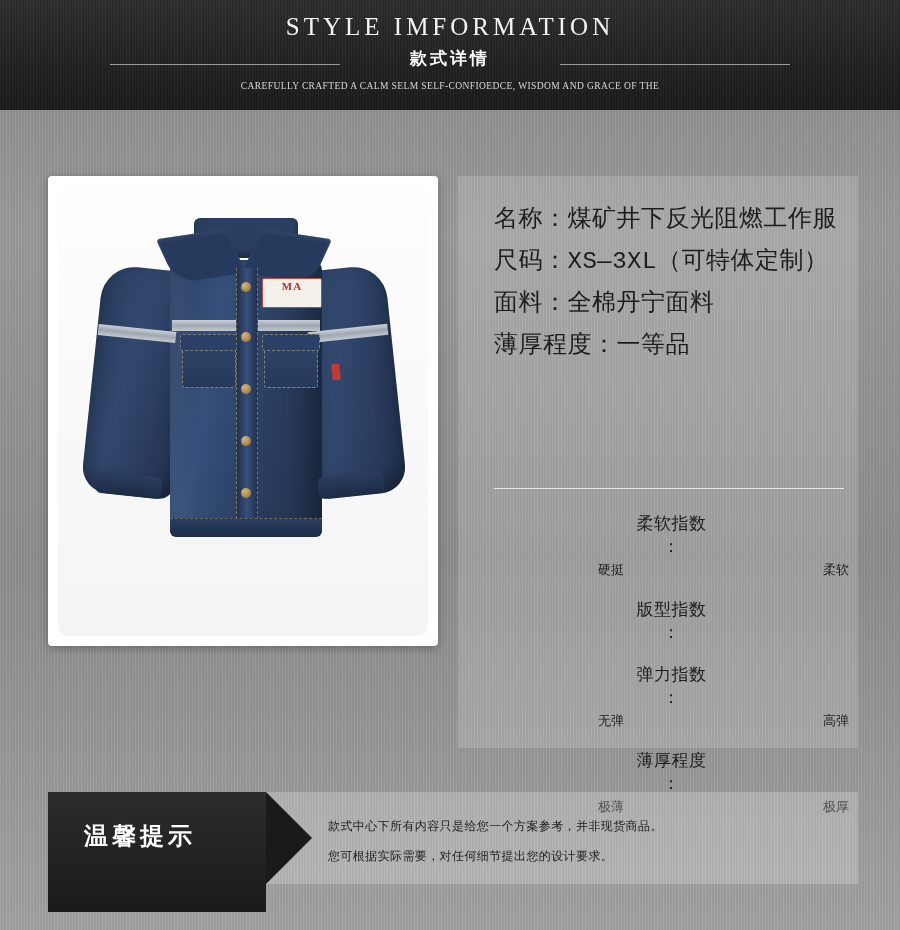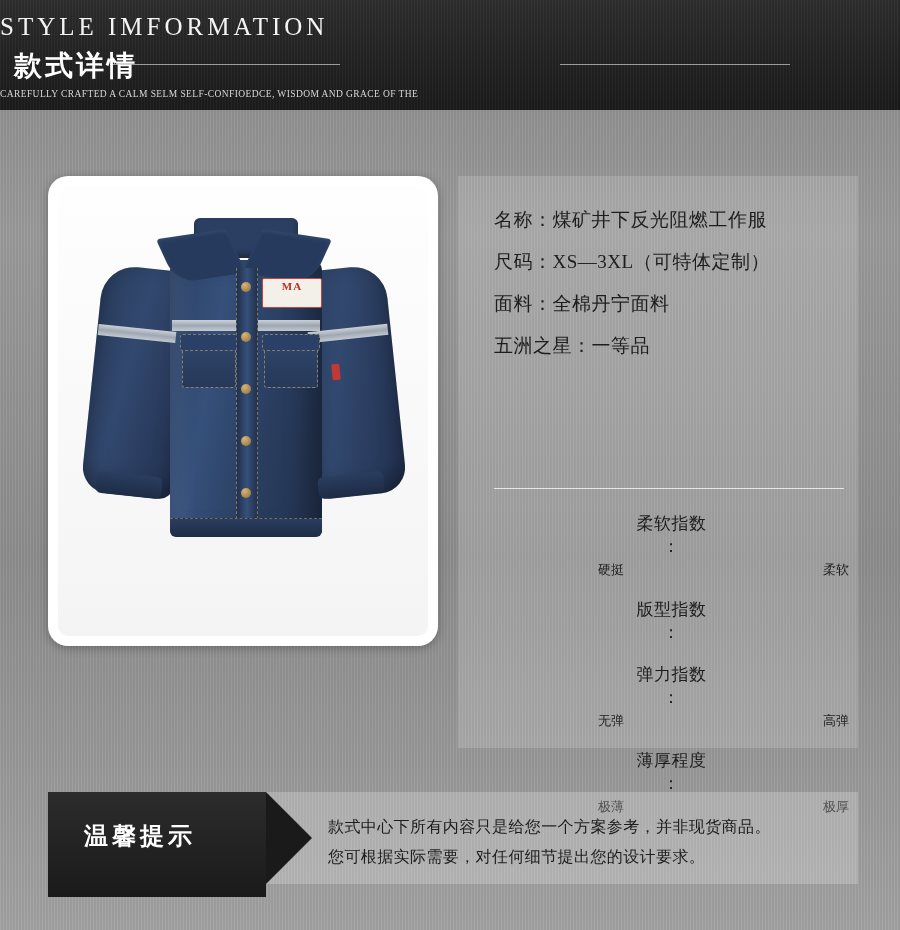--- a/index.html
+++ b/index.html
@@ -32,71 +32,71 @@
     left: 0; top: 0;
     width: 900px;
     height: 110px;
     background:
       repeating-linear-gradient(90deg,
         rgba(255,255,255,0.03) 0px,
         rgba(255,255,255,0.03) 1px,
         rgba(0,0,0,0.05) 1px,
         rgba(0,0,0,0.05) 3px),
       linear-gradient(180deg, #2e2e2e 0%, #232323 55%, #1b1b1b 100%);
+    text-align: center;
     color: #ffffff;
   }
   .header-title-en {
     margin-top: 13px;
     font-size: 25px;
     letter-spacing: 4px;
     font-family: "Liberation Serif", serif;
     color: #f4f4f4;
   }
   .header-title-cn-wrap {
     position: relative;
     margin-top: 6px;
     height: 32px;
   }
   .header-title-cn {
     display: inline-block;
     position: relative;
-    font-size: 28px;
+    font-size: 17px;
     font-weight: bold;
     letter-spacing: 3px;
     color: #ffffff;
     padding: 0 14px;
     font-family: "DejaVu Sans", sans-serif;
   }
   .header-rule {
     position: absolute;
     top: 17px;
     height: 1px;
     width: 230px;
     background: rgba(255,255,255,0.55);
   }
   .header-rule.left { left: 110px; }
   .header-rule.right { right: 110px; }
   .header-sub {
-    margin-top: 8px;
     font-size: 9.5px;
     line-height: 15px;
     color: #d8d8d8;
     letter-spacing: 0.4px;
     font-family: "Liberation Serif", serif;
   }
 
   
   .photo-card {
     position: absolute;
     left: 48px;
     top: 176px;
     width: 390px;
     height: 470px;
     background: #ffffff;
-    border-radius: 20px;
+    border-radius: 4px;
     box-shadow: 0 2px 10px rgba(0,0,0,0.28);
     overflow: hidden;
   }
   .photo-inner {
     position: absolute;
     left: 10px; top: 10px;
     width: 370px; height: 450px;
     border-radius: 10px;
     background: linear-gradient(180deg, #fefefe 0%, #f4f4f4 100%);
     overflow: hidden;
@@ -264,25 +264,25 @@
     height: 572px;
     background: rgba(255,255,255,0.16);
   }
   .spec-list {
     position: absolute;
     left: 36px;
     top: 32px;
     width: 350px;
   }
   .spec-line {
-    font-size: 19px;
+    font-size: 24px;
     color: #1d1d1d;
     line-height: 24px;
     margin-bottom: 18px;
-    font-family: Liberation Serif, serif;
+    font-family: Liberation Mono, monospace;
     letter-spacing: 0.5px;
     white-space: nowrap;
   }
   .spec-divider {
     position: absolute;
     left: 36px;
     top: 312px;
     width: 350px;
     height: 1px;
     background: rgba(255,255,255,0.75);
@@ -347,21 +347,21 @@
   .tips {
     position: absolute;
     left: 48px;
     top: 792px;
     width: 810px;
     height: 92px;
   }
   .tips-left {
     position: absolute;
     left: 0; top: 0;
-    width: 218px; height: 105px;
+    width: 218px; height: 120px;
     background: linear-gradient(180deg, #2c2c2c, #1a1a1a);
     color: #ffffff;
     z-index: 2;
   }
   .tips-left::after {
     content: "";
     position: absolute;
     right: -46px; top: 0;
     width: 0; height: 0;
     border-top: 46px solid transparent;
@@ -380,24 +380,24 @@
     position: absolute;
     left: 218px; top: 0;
     width: 592px; height: 92px;
     background: rgba(255,255,255,0.22);
   }
   .tips-text {
     position: absolute;
     left: 62px;
     top: 20px;
     width: 520px;
-    font-size: 16px;
+    font-size: 12px;
     line-height: 30px;
     color: #1d1d1d;
-    font-family: Liberation Sans, sans-serif;
+    font-family: Liberation Mono, monospace;
     letter-spacing: 0.4px;
   }
 </style>
 </head>
 <body>
 
 <div class="page">
 
   <div class="header">
     <div class="header-title-en">STYLE  IMFORMATION</div>
@@ -441,21 +441,21 @@
         <div class="j-tag"></div>
       </div>
     </div>
   </div>
 
   <div class="spec-panel">
     <div class="spec-list">
       <div class="spec-line">名称：煤矿井下反光阻燃工作服</div>
       <div class="spec-line">尺码：XS—3XL（可特体定制）</div>
       <div class="spec-line">面料：全棉丹宁面料</div>
-      <div class="spec-line">五洲之星：一等品</div>
+      <div class="spec-line">薄厚程度：一等品</div>
     </div>
 
     <div class="spec-divider"></div>
 
     <div class="index-block">
 
       <div class="index-row">
         <div class="index-top">
           <span class="index-label">柔软指数</span>
           <span class="index-colon">：</span>

